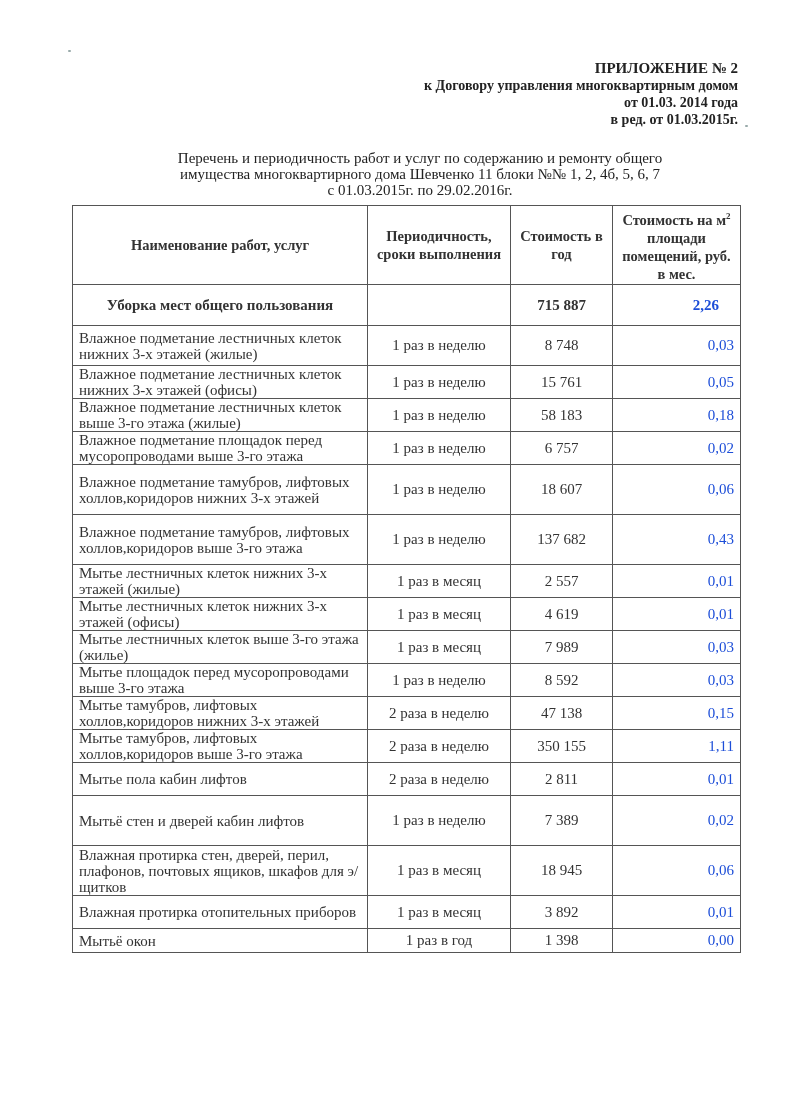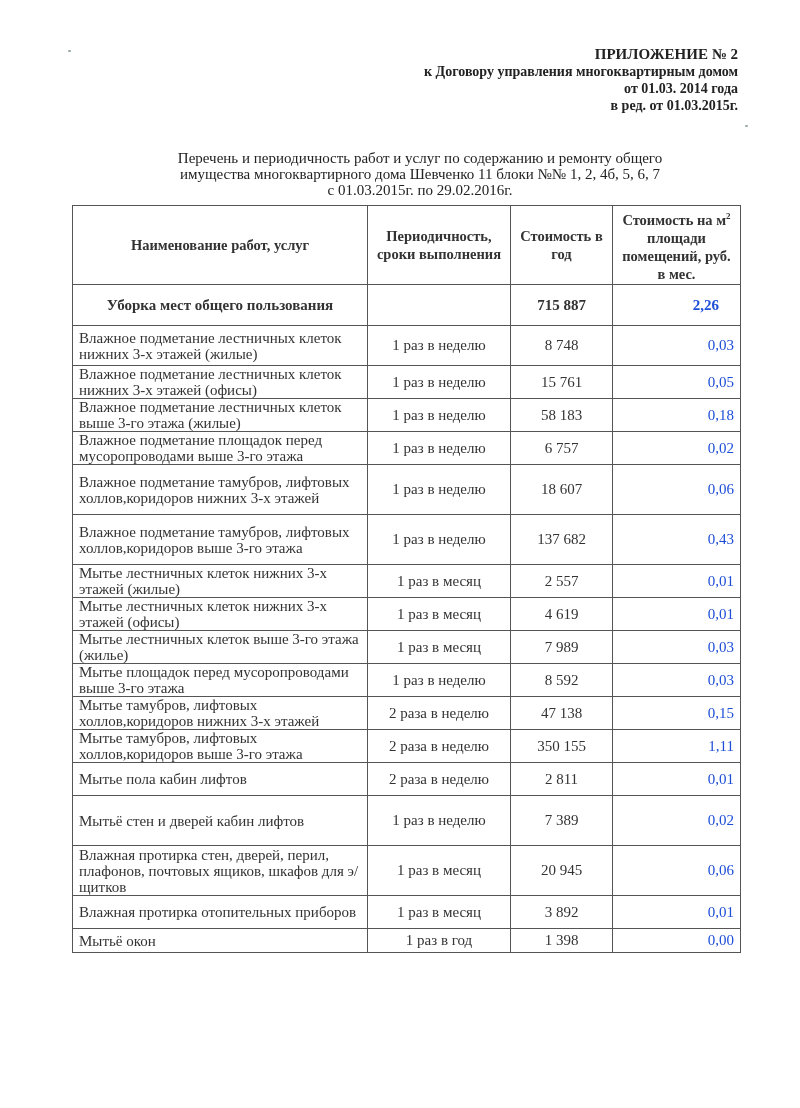--- a/index.html
+++ b/index.html
@@ -2,21 +2,21 @@
 <html><head>
 <meta charset="utf-8">
 <style>
   html, body { margin: 0; padding: 0; }
   body {
     width: 800px; height: 1108px; background: #ffffff;
     font-family: "Liberation Serif", serif; color: #2a2a2a;
     position: relative; overflow: hidden;
   }
   .appendix {
-    position: absolute; right: 62px; top: 46px; text-align: right;
+    position: absolute; right: 62px; top: 60px; text-align: right;
     font-weight: bold; font-size: 14px; line-height: 17px; color: #222;
   }
   .appendix .a-title { font-size: 15px; }
   .doc-title {
     position: absolute; left: 140px; width: 560px; top: 150px;
     text-align: center; font-weight: normal; font-size: 15px; line-height: 16px; color: #222;
   }
   table.works {
     position: absolute; left: 72px; top: 205px; width: 668px;
     border-collapse: collapse; table-layout: fixed; font-size: 15px;
@@ -161,21 +161,21 @@
       </tr>
       <tr style="height: 50px;">
         <td class="name">Мытьё стен и дверей кабин лифтов</td>
         <td class="period">1 раз в неделю</td>
         <td class="cost">7 389</td>
         <td class="rate">0,02</td>
       </tr>
       <tr style="height: 50px;">
         <td class="name">Влажная протирка стен, дверей, перил, плафонов, почтовых ящиков, шкафов для э/щитков</td>
         <td class="period">1 раз в месяц</td>
-        <td class="cost">20 945</td>
+        <td class="cost">18 945</td>
         <td class="rate">0,06</td>
       </tr>
       <tr style="height: 33px;">
         <td class="name">Влажная протирка отопительных приборов</td>
         <td class="period">1 раз в месяц</td>
         <td class="cost">3 892</td>
         <td class="rate">0,01</td>
       </tr>
       <tr style="height: 24px;">
         <td class="name">Мытьё окон</td>

